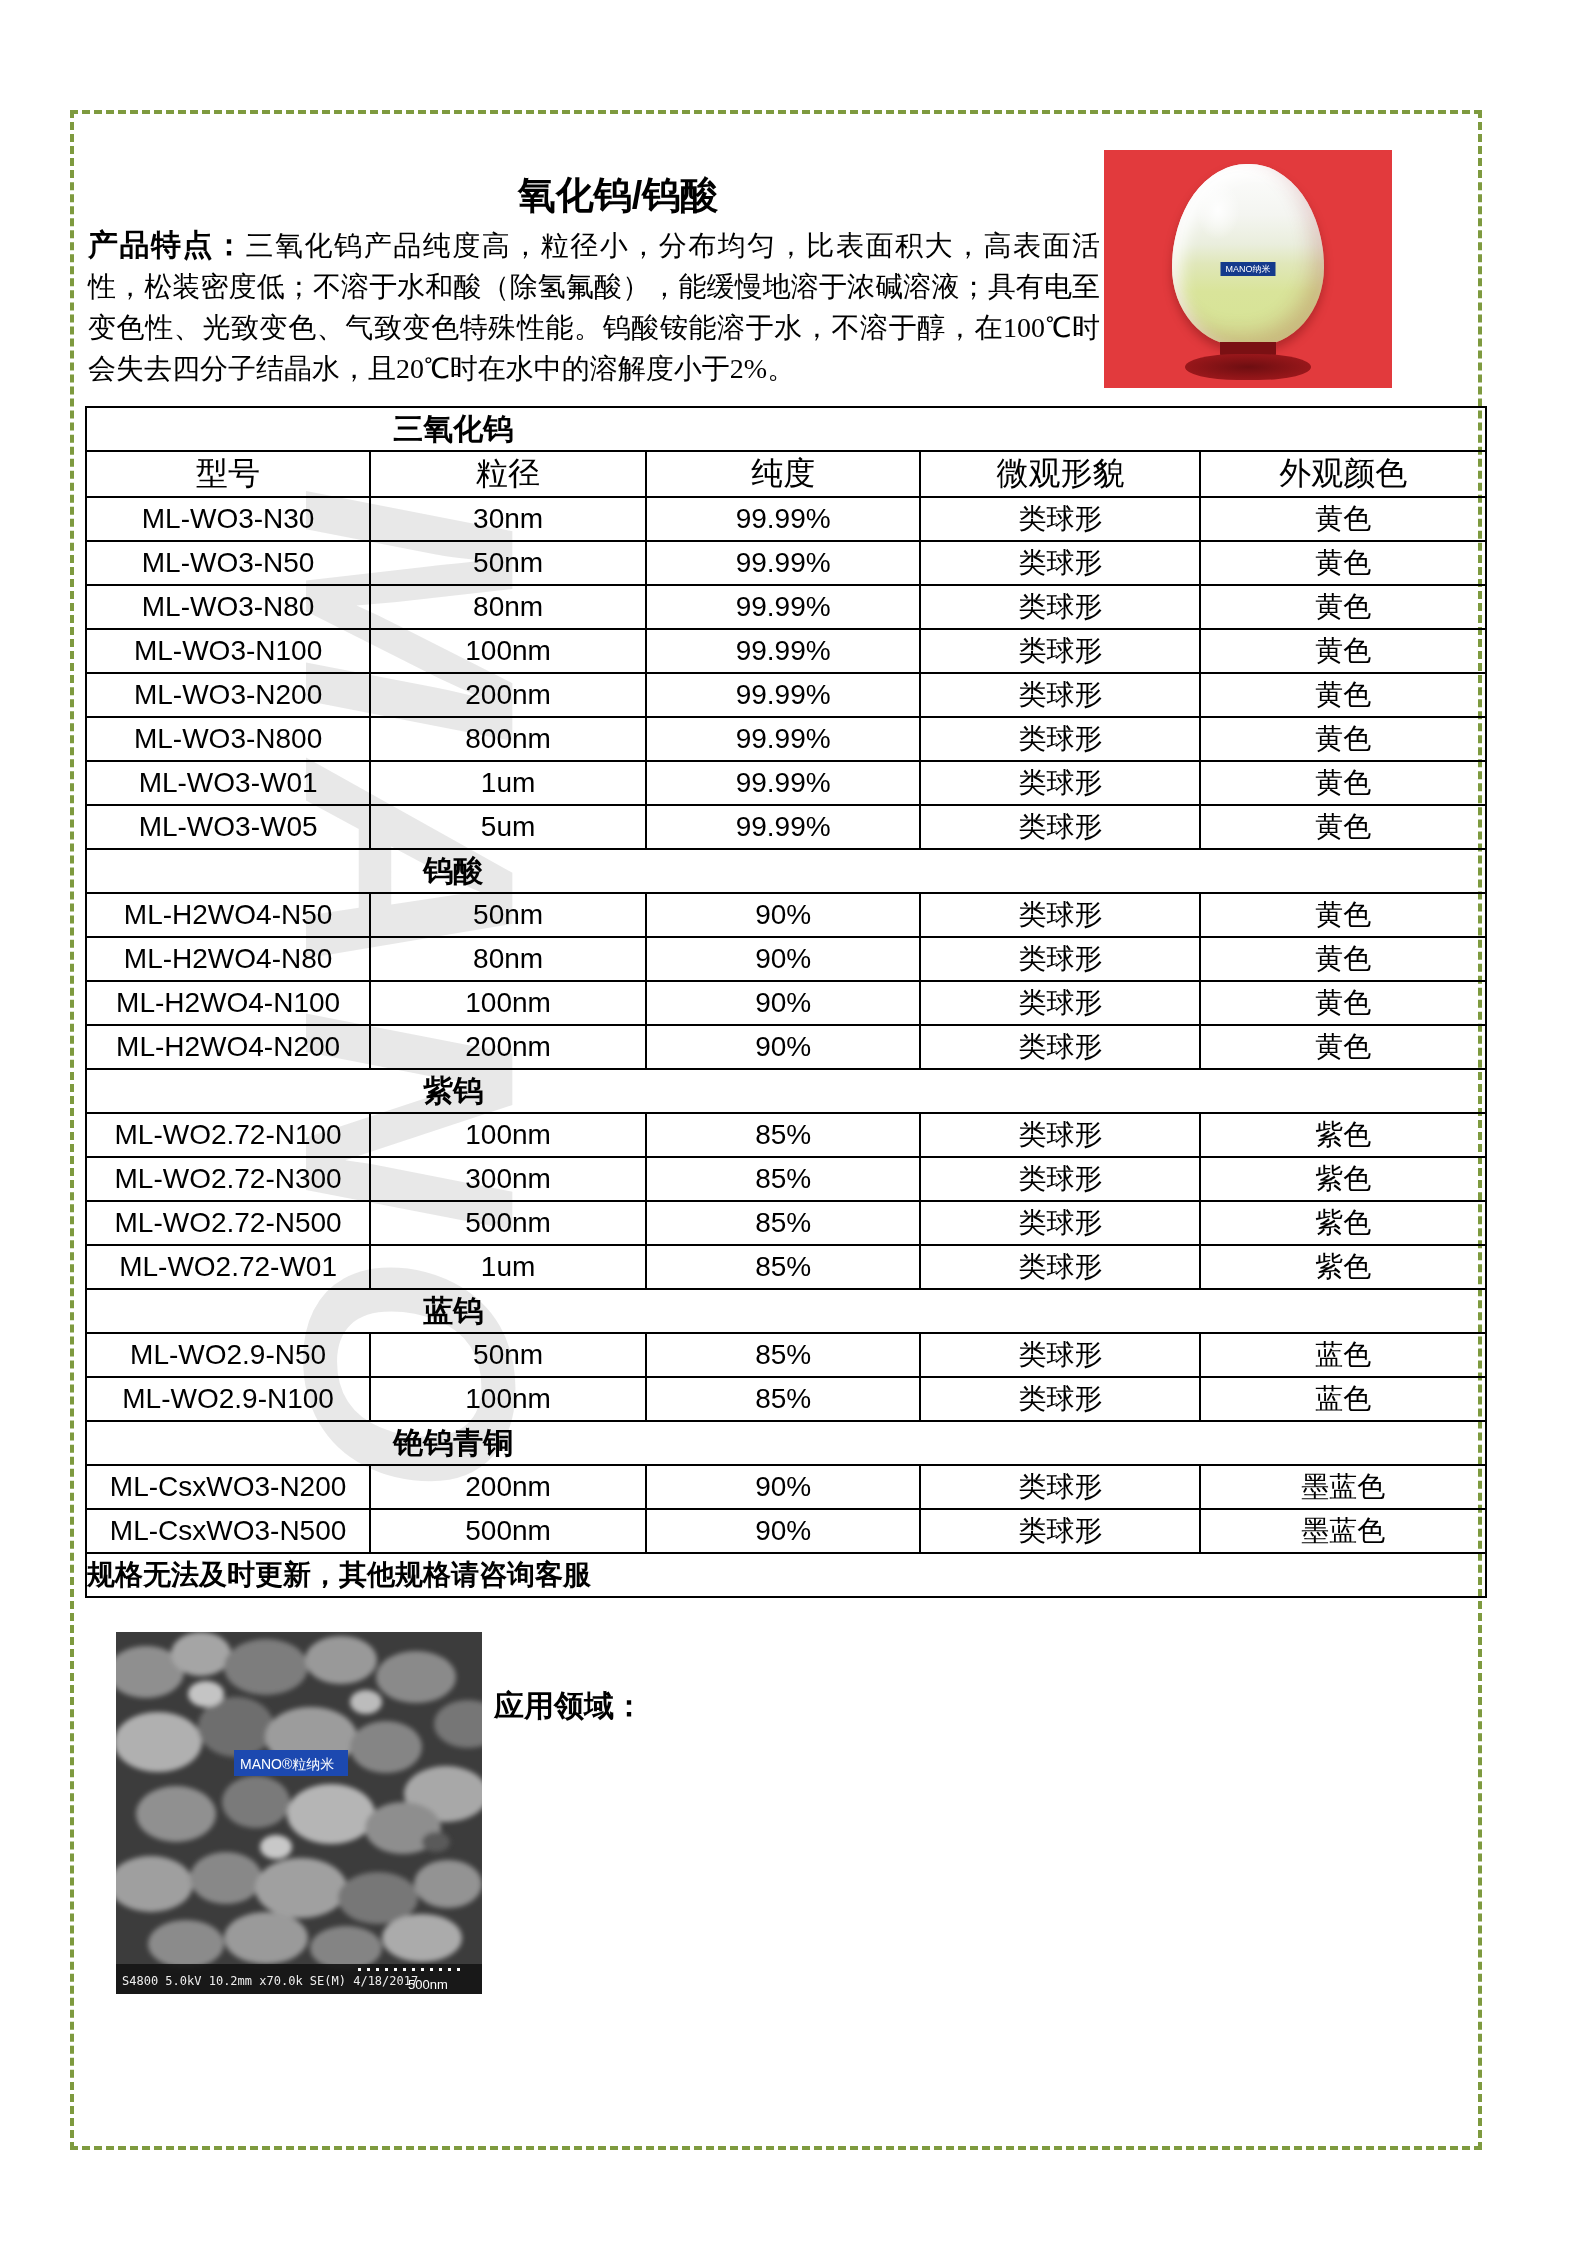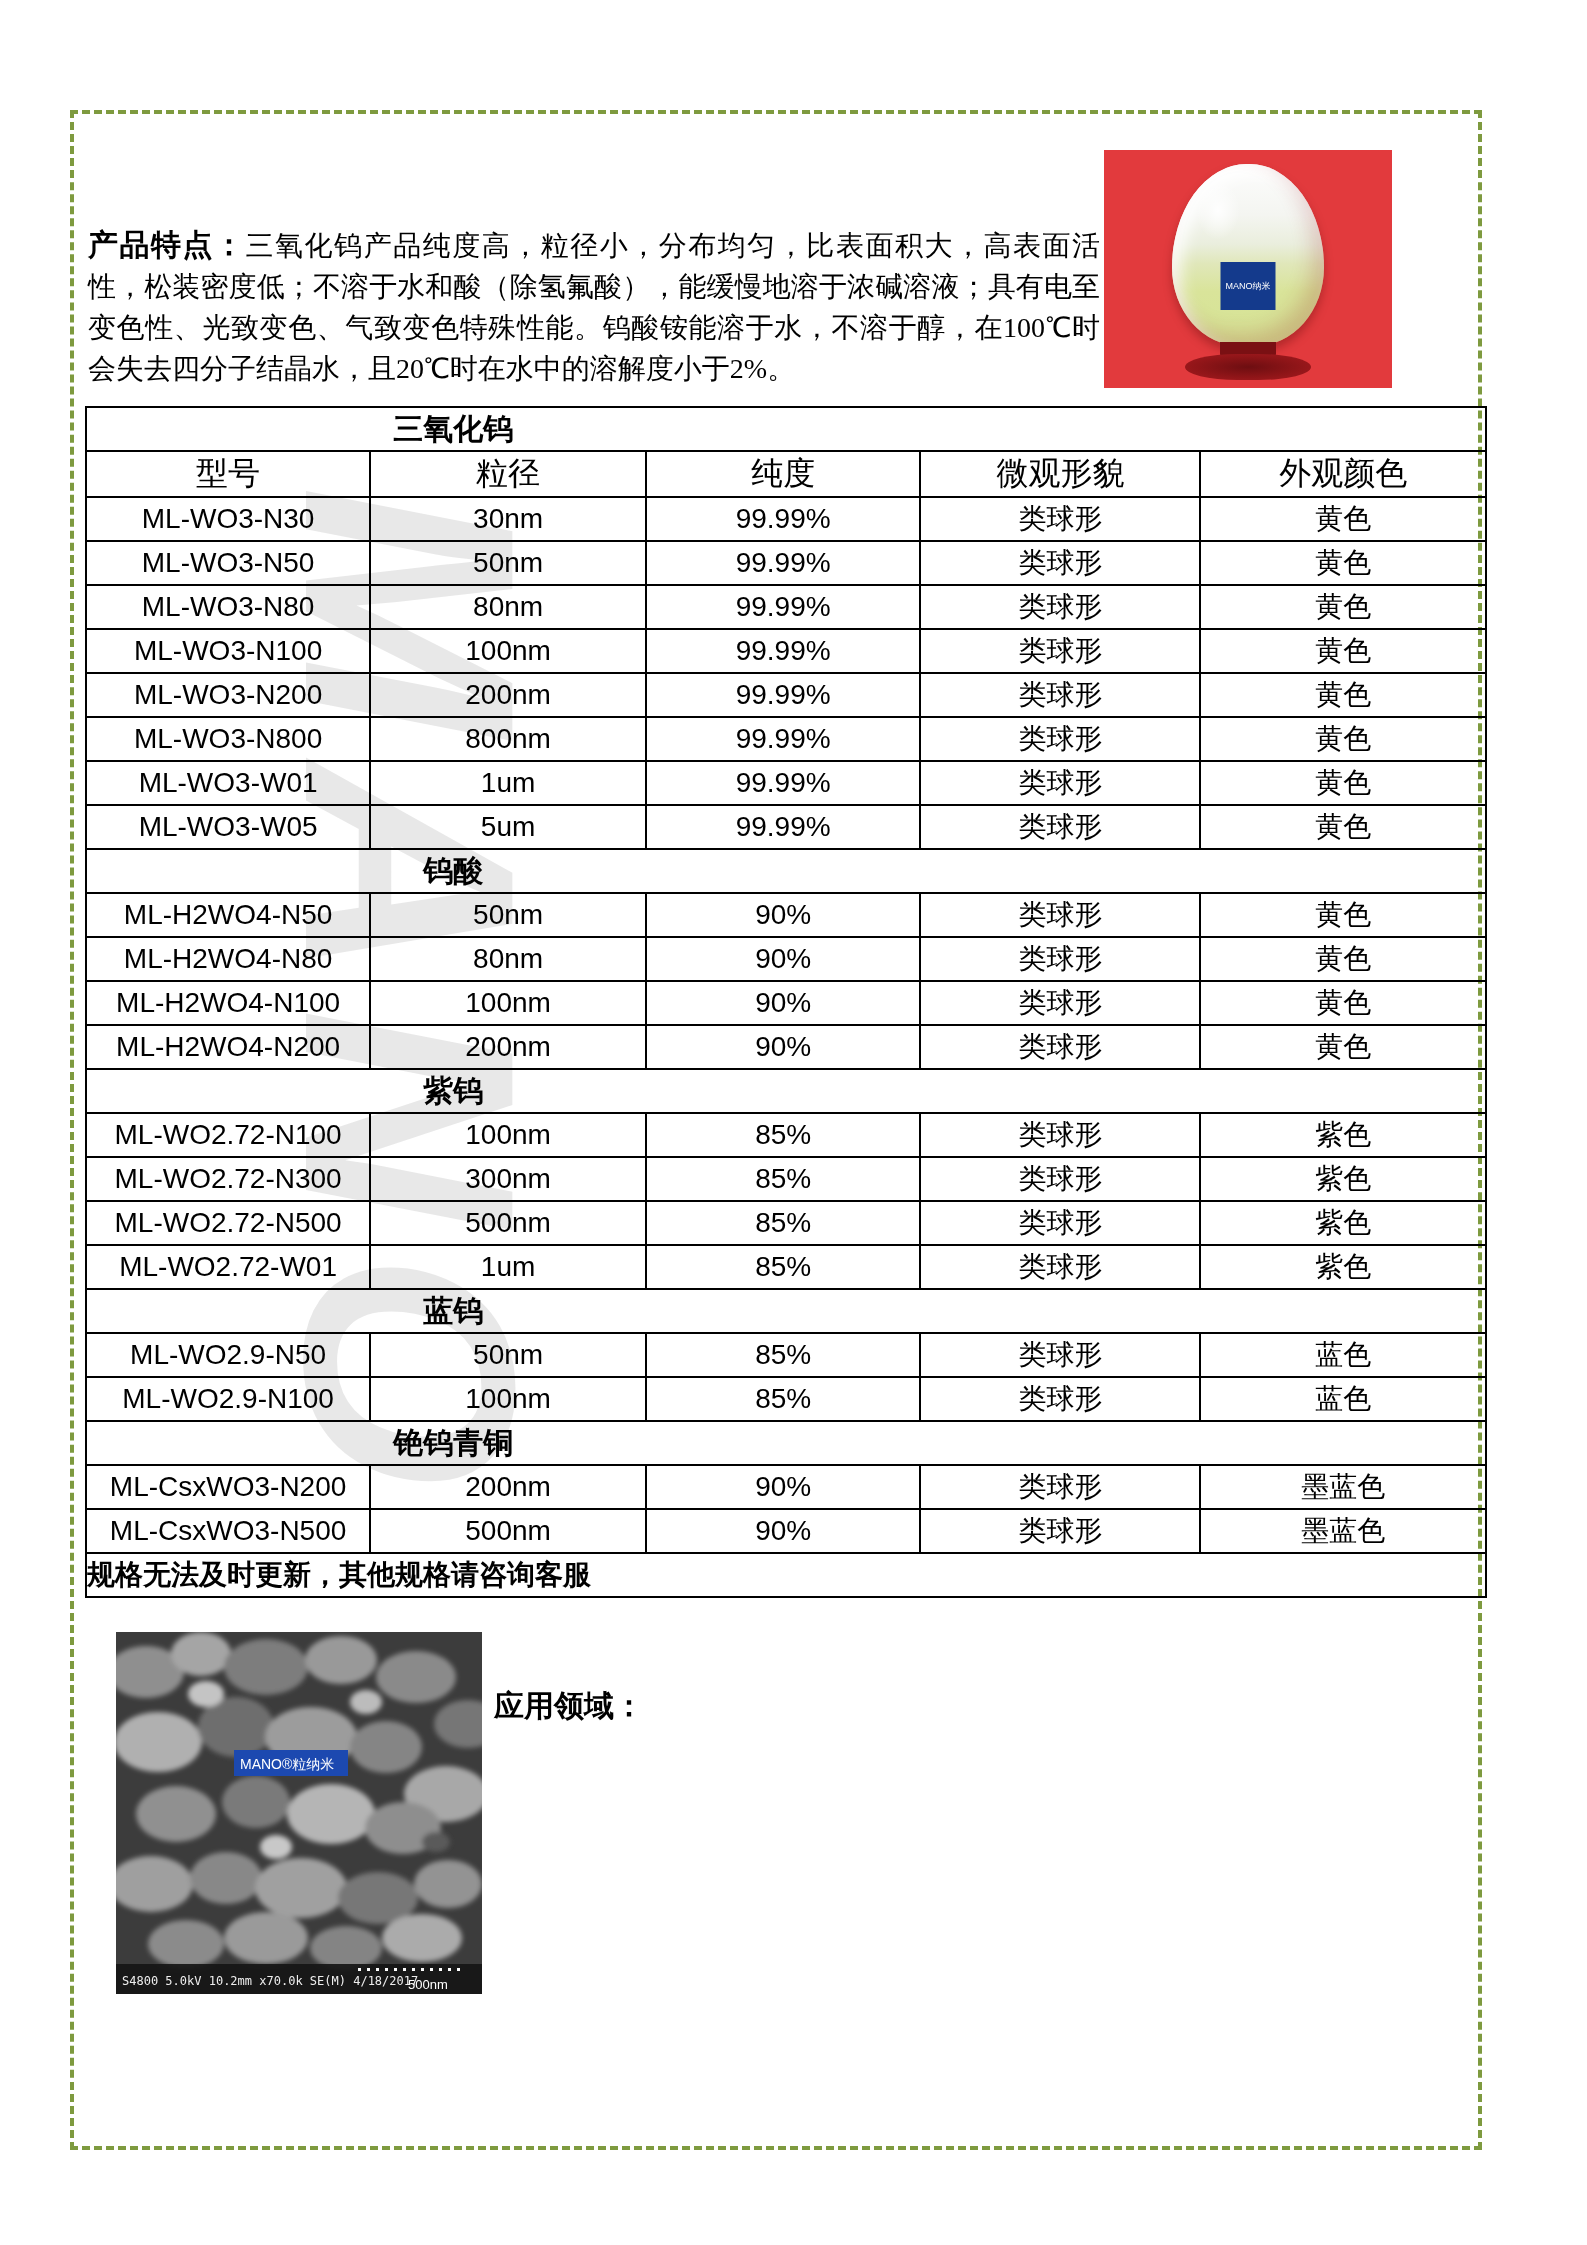--- a/index.html
+++ b/index.html
@@ -20,21 +20,21 @@
   .photo{position:absolute;left:1104px;top:150px;width:288px;height:238px;
          background:var(--photo_background,#e23a3d);z-index:2;overflow:hidden;}
   .egg{position:absolute;left:50%;top:14px;transform:translateX(-50%);width:152px;height:182px;
        background:linear-gradient(180deg,#fdfdfd 0%,#f4f5f1 28%,#eaeedd 44%,#e0e7b9 55%,#d9e49a 70%,var(--powder_yellow,#d6e395) 100%);
        border-radius:50% 50% 46% 46% / 58% 58% 44% 44%;
        box-shadow:inset -10px -12px 20px rgba(150,30,30,.22), inset 8px 10px 16px rgba(255,255,255,.95), 0 6px 10px rgba(90,10,10,.35);}
   .egg-shine{position:absolute;left:24px;top:16px;width:44px;height:60px;border-radius:50%;
              background:radial-gradient(ellipse,rgba(255,255,255,.95),rgba(255,255,255,0) 70%);}
   .egg-label{position:absolute;left:50%;top:54%;transform:translateX(-50%);
              background:#143a8c;color:#fff;font-family:"Liberation Sans",sans-serif;
-             font-size:9px;line-height:12px;padding:18px 5px;white-space:nowrap;}
+             font-size:9px;line-height:12px;padding:1px 5px;white-space:nowrap;}
   .stem{position:absolute;left:50%;bottom:26px;transform:translateX(-50%);width:56px;height:20px;
         background:#7a1013;border-radius:0 0 40% 40%;}
   .pedestal{position:absolute;left:50%;bottom:8px;transform:translateX(-50%);width:126px;height:26px;
             background:radial-gradient(ellipse at center,#6d0e11 0%,#8f1518 55%,#a81b20 100%);
             border-radius:50%/60%;}
   
   .spec{position:absolute;left:85px;top:406px;width:1402px;border-collapse:collapse;
         table-layout:fixed;z-index:2;background:transparent;}
   .spec td{border:2px solid var(--table_border,#000);height:42px;text-align:center;
            padding:0;vertical-align:middle;background:transparent;}
@@ -56,20 +56,21 @@
 </style>
 </head>
 <body>
 
 <div class="page">
 
   <div class="frame"></div>
 
   <div class="watermark">MANO</div>
 
+  <div class="title">氧化钨/钨酸</div>
 
   <div class="features">
     <span class="features-label">产品特点：</span><span>三氧化钨产品纯度高，粒径小，分布均匀，比表面积大，高表面活性，松装密度低；不溶于水和酸（除氢氟酸），能缓慢地溶于浓碱溶液；具有电至变色性、光致变色、气致变色特殊性能。钨酸铵能溶于水，不溶于醇，在100℃时会失去四分子结晶水，且20℃时在水中的溶解度小于2%。</span>
   </div>
 
   <div class="photo">
     <div class="egg">
       <div class="egg-shine"></div>
       <div class="egg-label">MANO纳米</div>
     </div>

